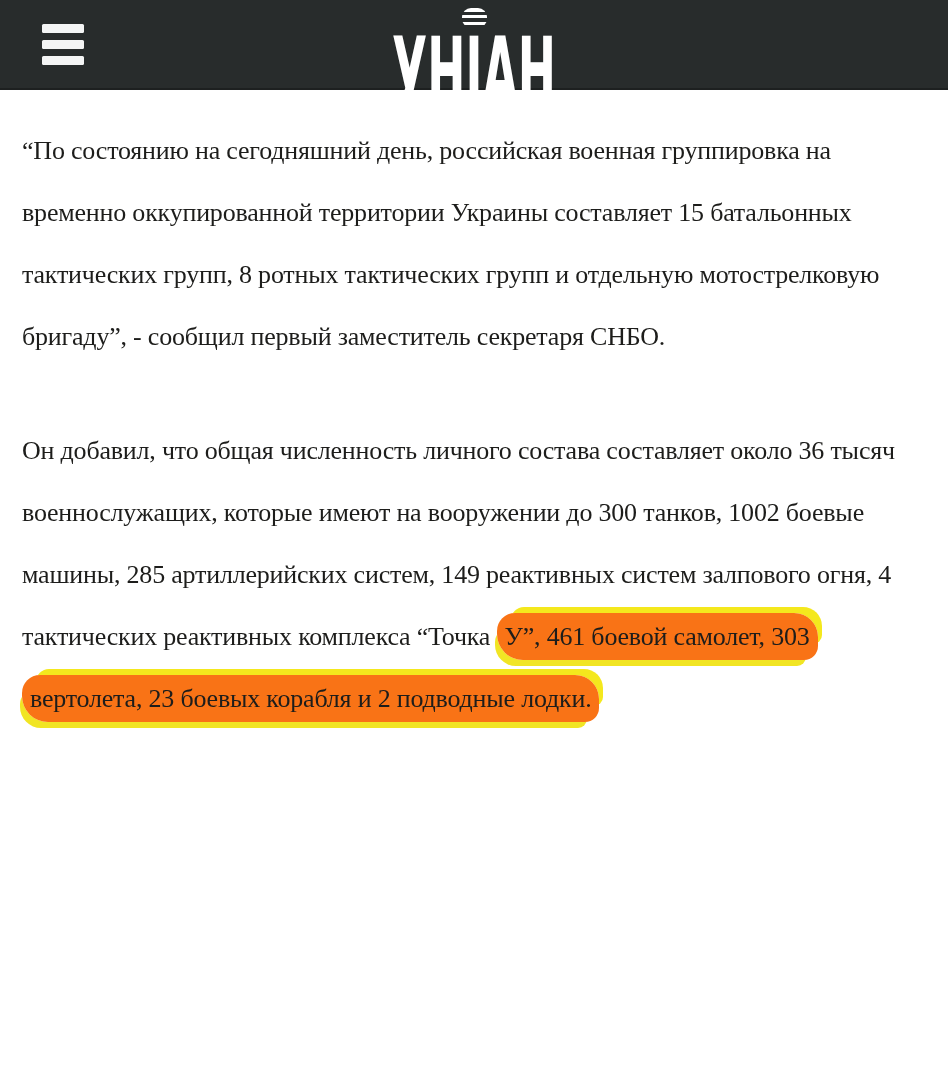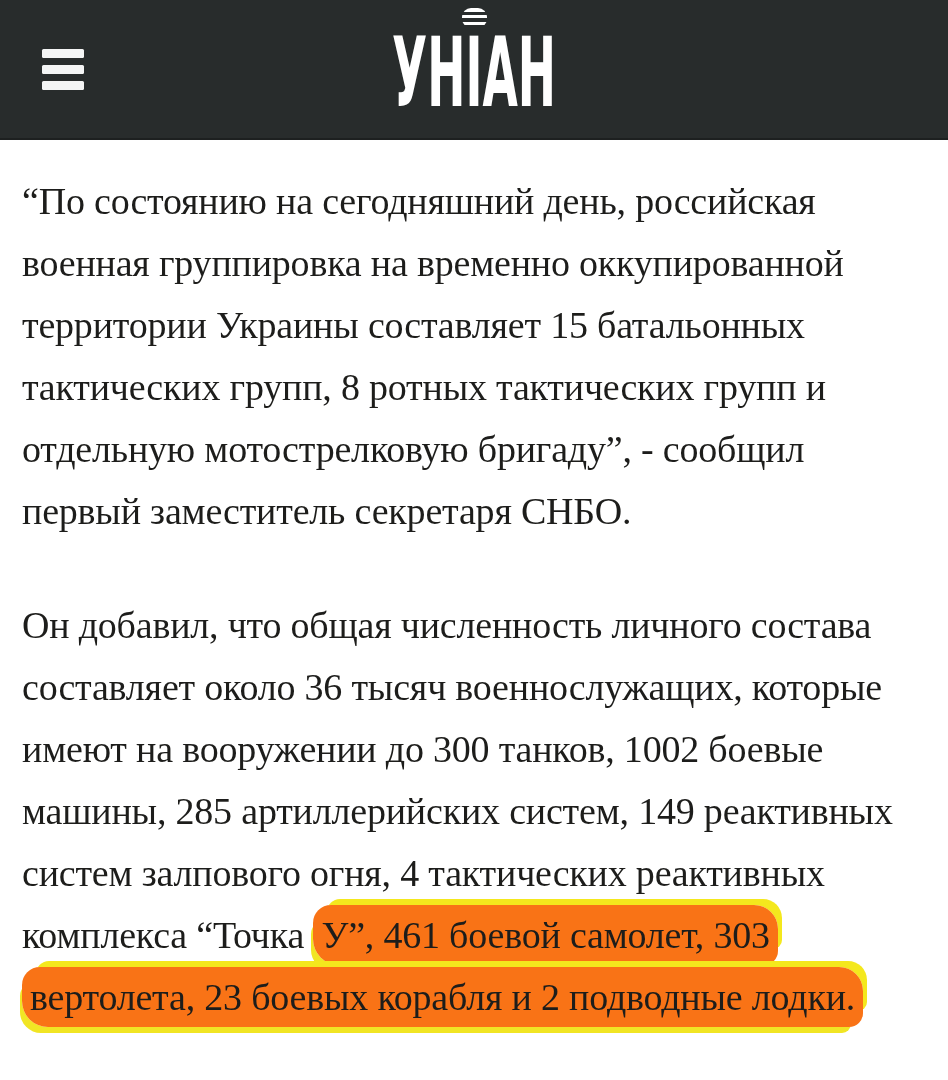--- a/index.html
+++ b/index.html
@@ -10,21 +10,21 @@
     width: 948px;
     height: 1080px;
     background: #ffffff;
     overflow: hidden;
     font-family: "Liberation Serif", "DejaVu Serif", serif;
     position: relative;
   }
 
   
   .header {
-    height: 140px;
+    height: 90px;
     background: #282c2c;
     box-sizing: border-box;
     display: flex;
     align-items: center;
     justify-content: space-between;
     padding: 0 24px;
     position: relative;
     border-bottom: 2px solid #1d2020;
   }
   .menu-btn {
@@ -94,21 +94,21 @@
     cursor: pointer;
     display: flex;
     align-items: center;
   }
 
   
   .article {
     padding: 30px 22px 0;
   }
   .article-p {
-    font-size: 38px;
+    font-size: 26px;
     line-height: 62px;
     letter-spacing: -0.2px;
     color: #1d1d1b;
     margin: 0;
   }
   .article-p + .article-p {
     margin-top: 52px;
   }
 
   

